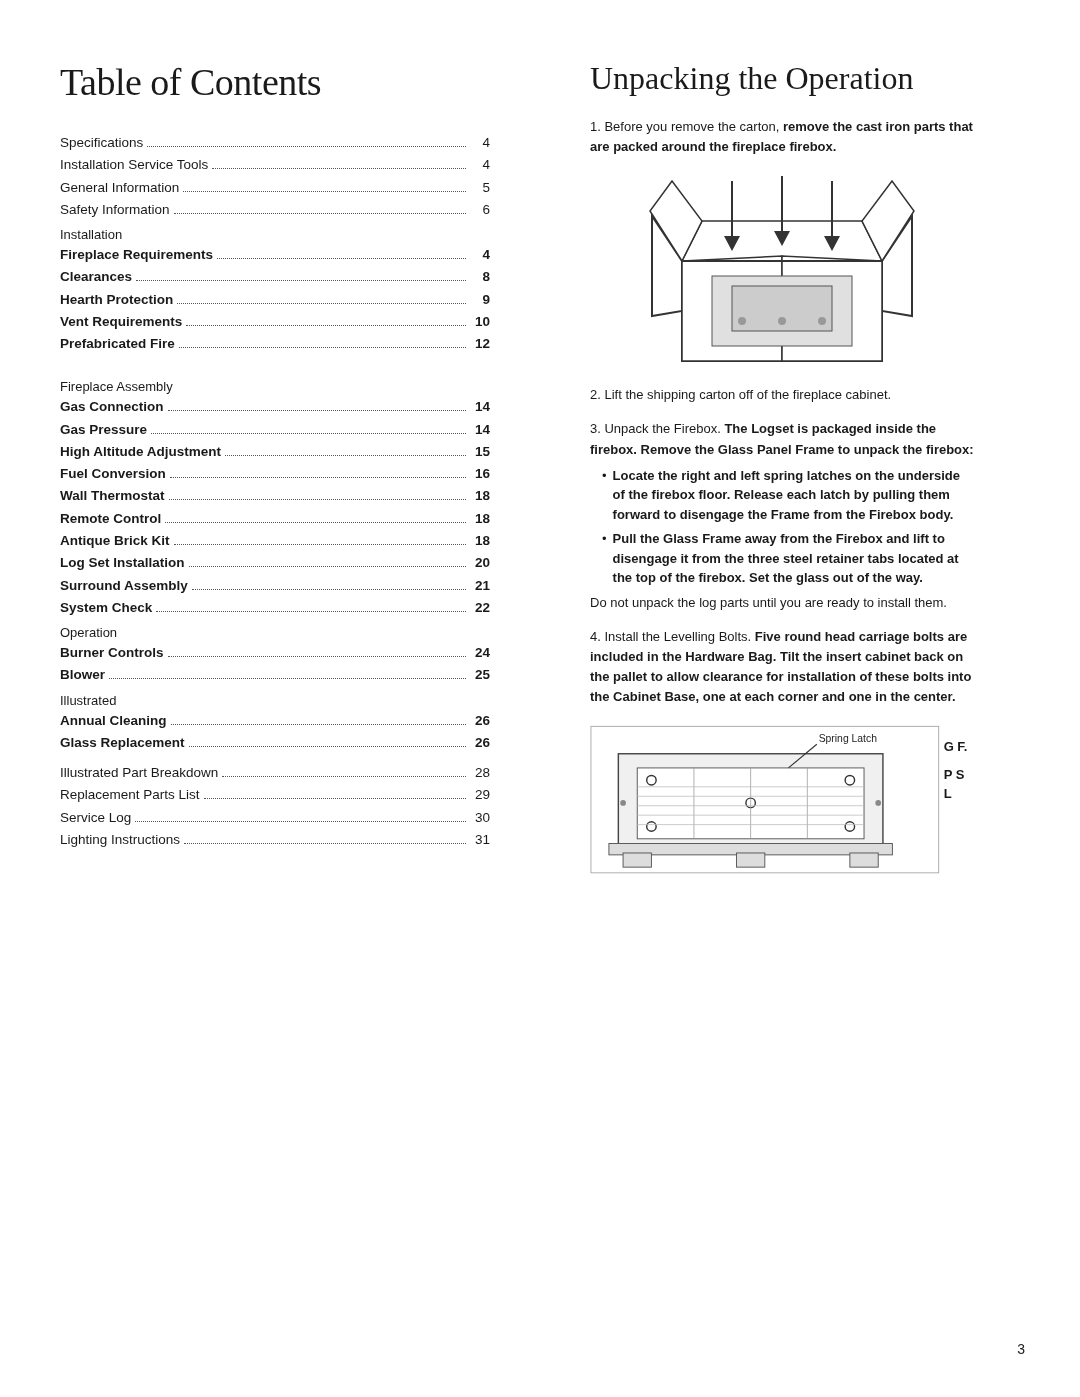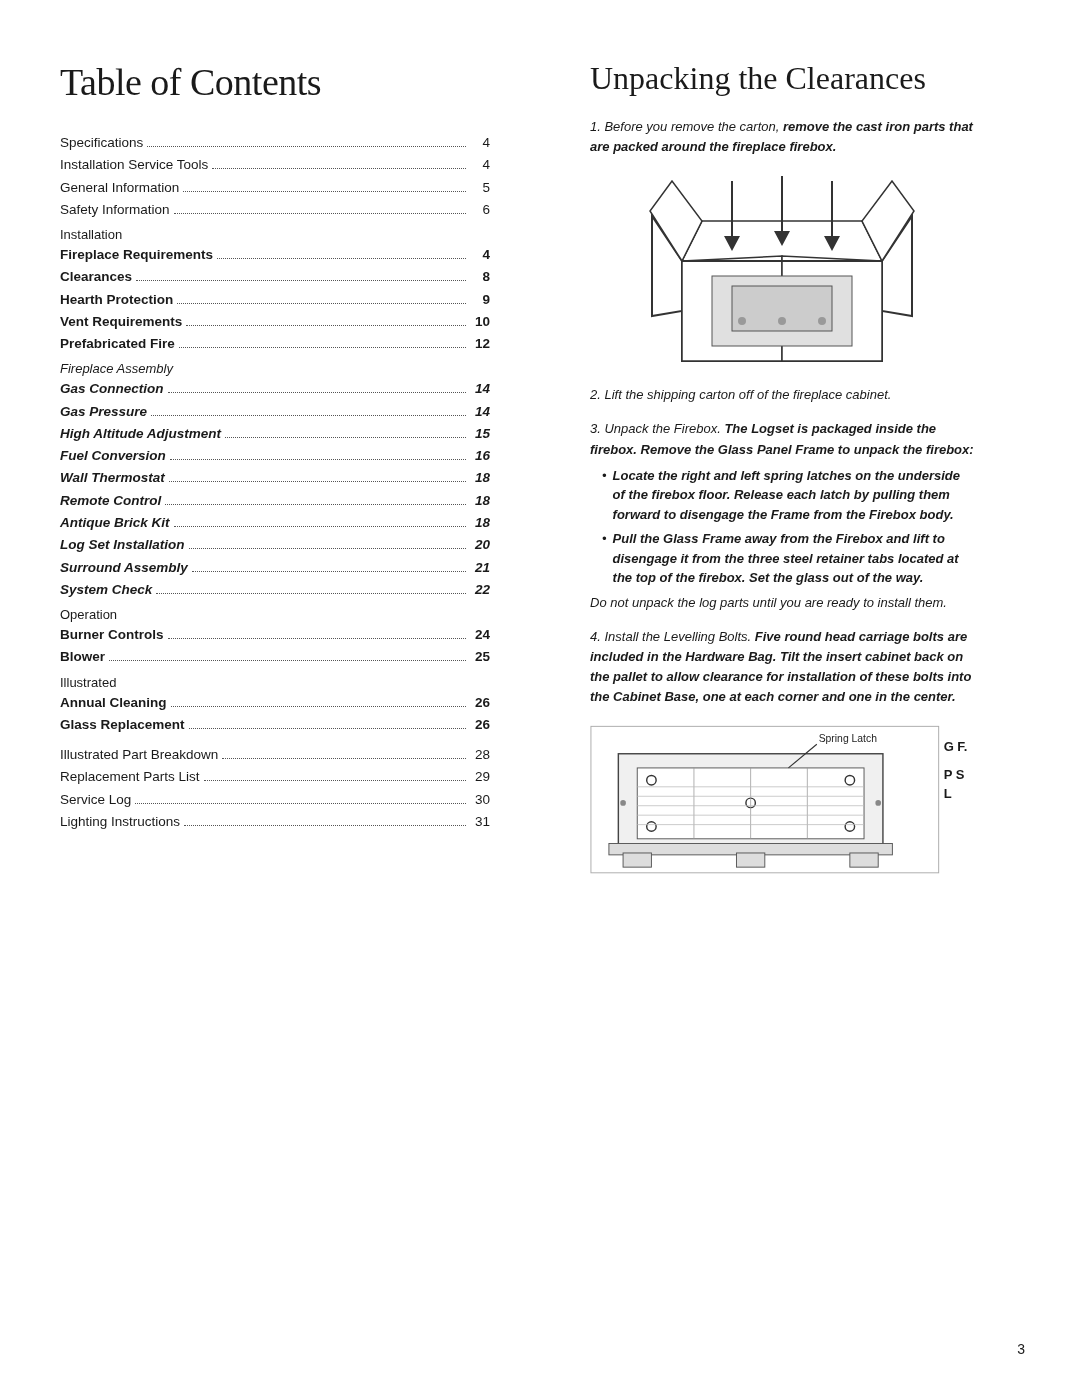--- a/index.html
+++ b/index.html
@@ -86,21 +86,20 @@
       font-weight: normal;
       font-family: Georgia, 'Times New Roman', serif;
       color: #1a1a1a;
       margin-bottom: 20px;
     }
 
     .unpack-step {
       margin-bottom: 14px;
       font-size: 13px;
       line-height: 1.55;
-      font-style: italic;
     }
 
     .unpack-step p {
       margin-bottom: 6px;
     }
 
     .unpack-step strong {
       font-weight: bold;
     }
 
@@ -195,21 +194,21 @@
       <div class="toc-entry bold-entry">
         <span class="toc-label">Vent Requirements <span class="toc-dots"></span></span>
         <span class="toc-page">10</span>
       </div>
       <div class="toc-entry bold-entry">
         <span class="toc-label">Prefabricated Fire <span class="toc-dots"></span></span>
         <span class="toc-page">12</span>
       </div>
     </div>
 
-    <div style="margin-top:6px;font-style:italic;">
+    <div style="margin-top:24px;">
       <div class="toc-section-header">Fireplace Assembly</div>
       <div class="toc-entry bold-entry">
         <span class="toc-label">Gas Connection <span class="toc-dots"></span></span>
         <span class="toc-page">14</span>
       </div>
       <div class="toc-entry bold-entry">
         <span class="toc-label">Gas Pressure<span class="toc-dots"></span></span>
         <span class="toc-page">14</span>
       </div>
       <div class="toc-entry bold-entry">
@@ -286,21 +285,21 @@
       <div class="toc-entry">
         <span class="toc-label">Lighting Instructions <span class="toc-dots"></span></span>
         <span class="toc-page">31</span>
       </div>
     </div>
   </div>
 
   <div style="width:1px; background:#ccc; margin: 0 10px;"></div>
 
   <div class="right-column">
-    <h2 class="unpack-title">Unpacking the Clearances</h2>
+    <h2 class="unpack-title">Unpacking the Operation</h2>
 
     <div class="unpack-step">
       <p>1. Before you remove the carton, <strong>remove the cast iron parts that are packed around the fireplace firebox.</strong></p>
     </div>
 
     <div class="svg-box-container">
       <svg width="280" height="200" viewBox="0 0 280 200" fill="none" xmlns="http://www.w3.org/2000/svg">
 
         <rect x="40" y="90" width="200" height="100" fill="white" stroke="#333" stroke-width="2"></rect>
 

